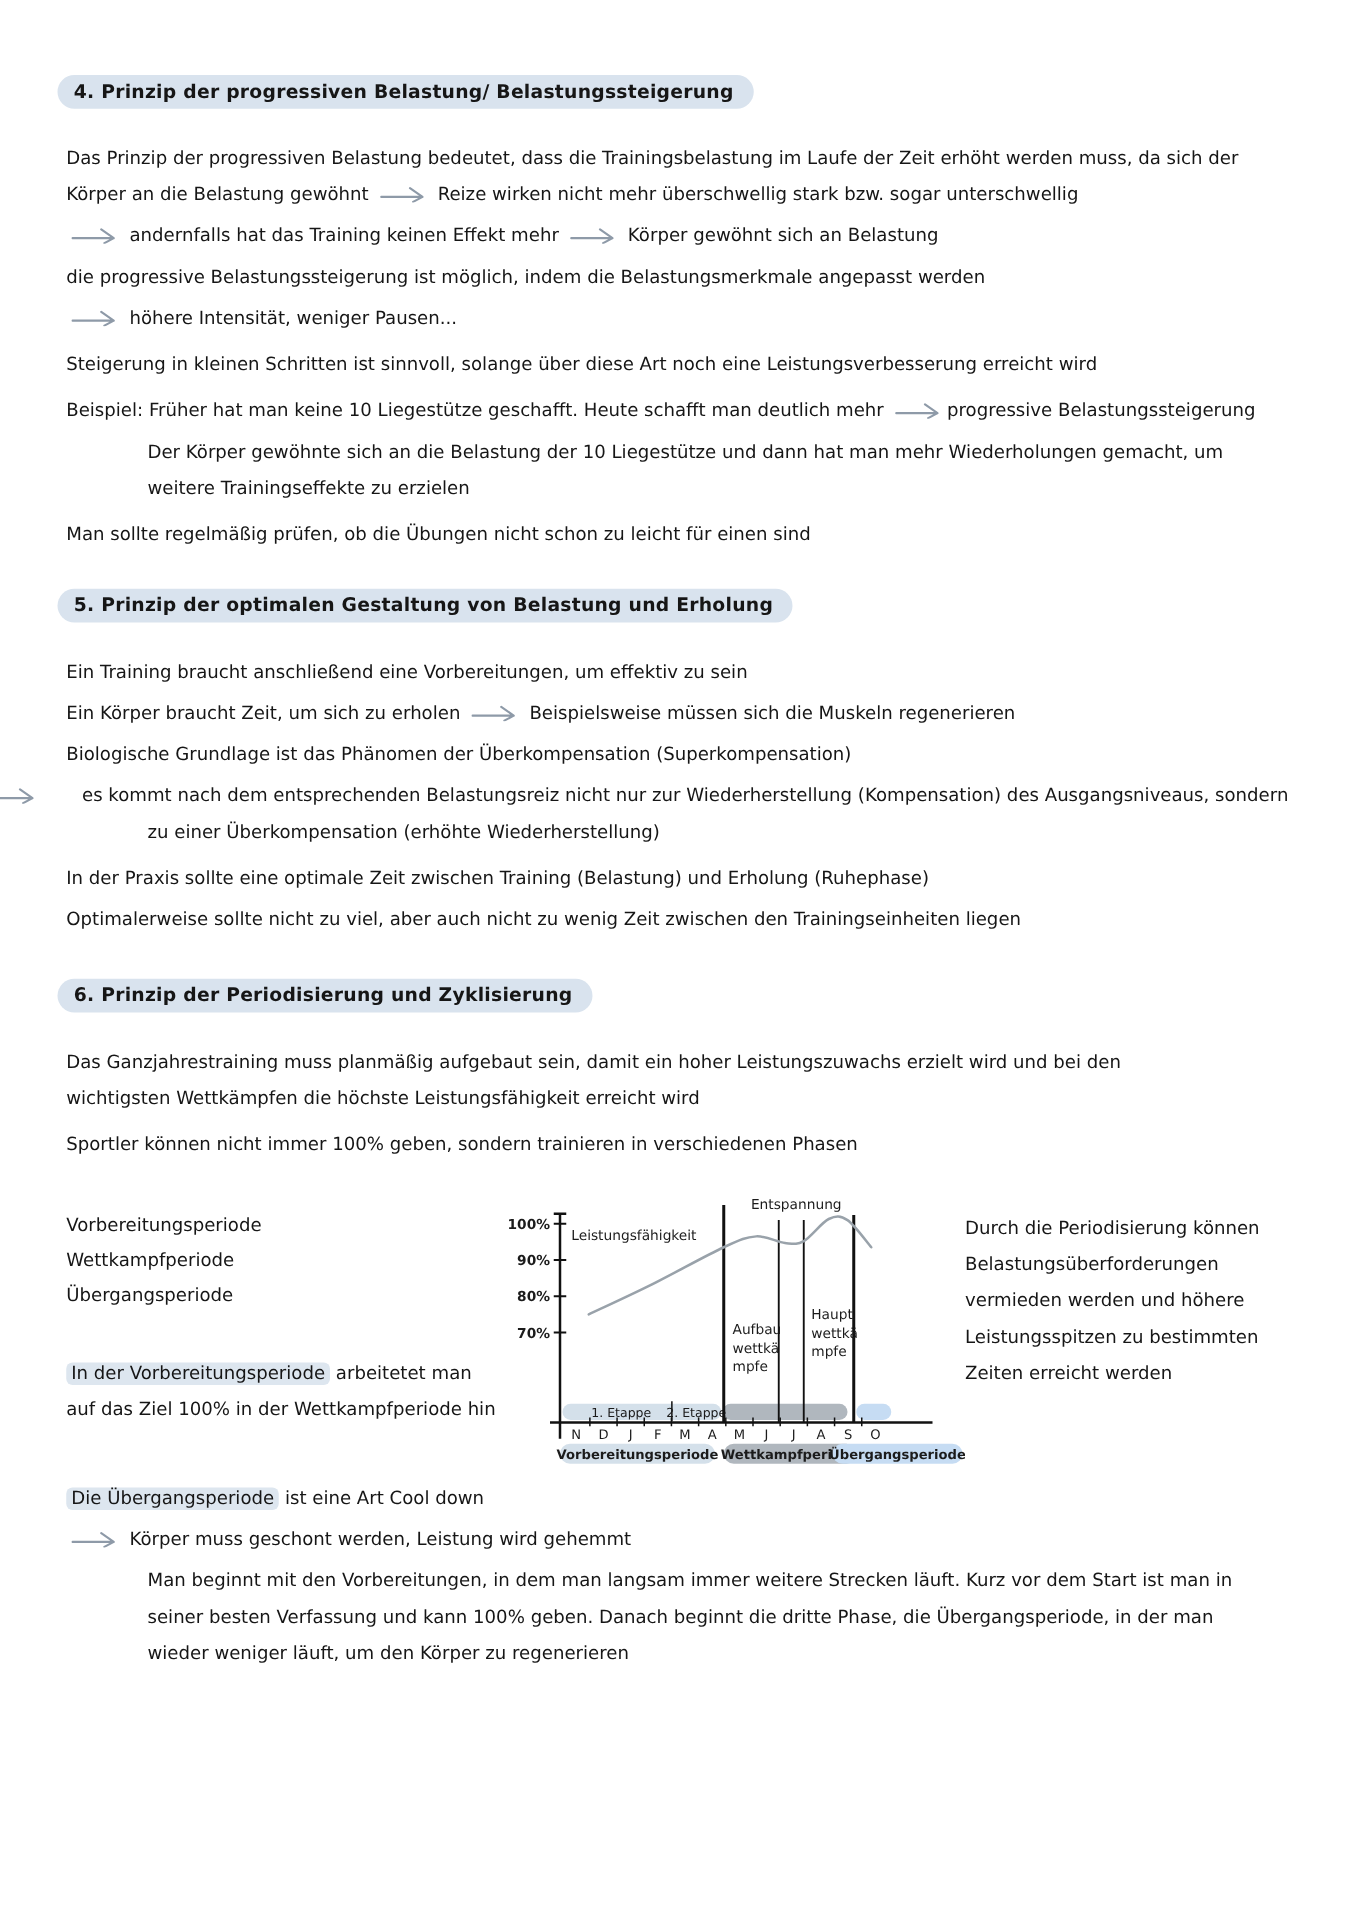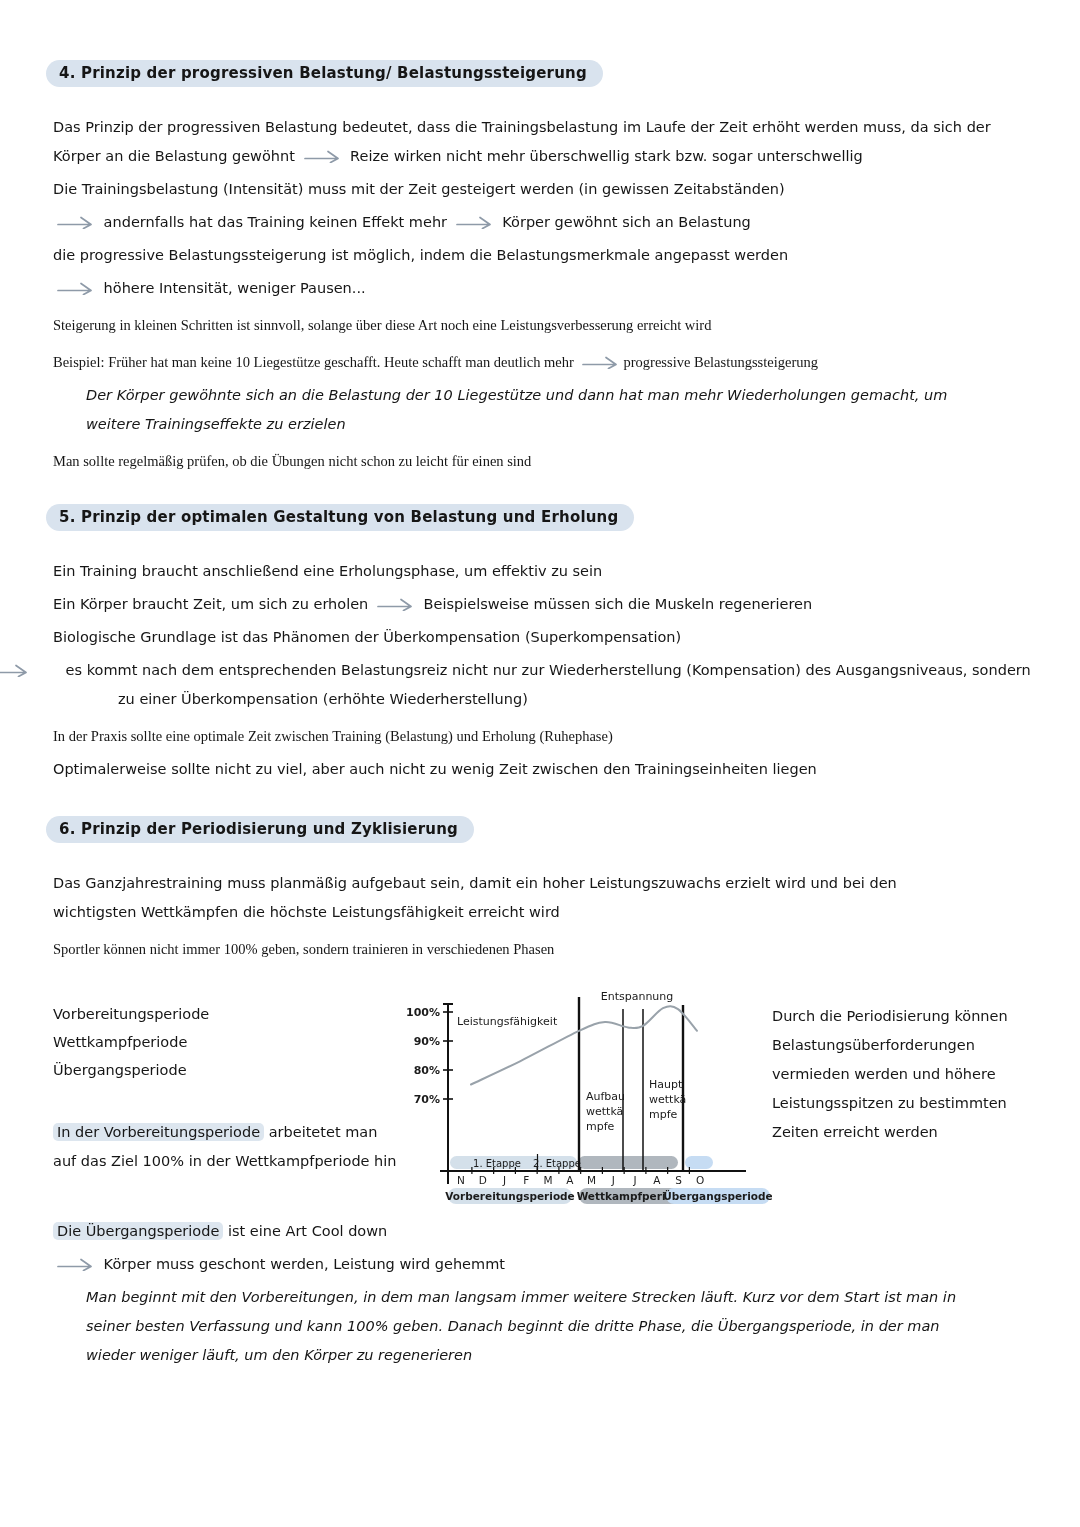--- a/index.html
+++ b/index.html
@@ -24,23 +24,23 @@
     display:inline-block;
     background:var(--heading-bg);
     border-radius:15px;
     padding:4px 16px 5px 13px;
     margin:0 0 26px -7px;
     font-weight:bold;
     font-size:15px;
     letter-spacing:.2px;
   }
   .paras p{margin:0 0 4px 0;line-height:29px;}
-  .paras p.mt{margin-top:8px;font-family:Liberation Serif, serif;}
+  .paras p.mt{margin-top:8px;}
   .paras p.ind1{margin-left:22px;}
-  .paras p.ind2{margin-left:33px;font-style:italic;}
+  .paras p.ind2{margin-left:65px;}
   .paras p.hang{padding-left:65px;text-indent:-65px;}
   .paras p.w915{max-width:915px;}
   .paras p.w905{max-width:905px;}
   .arrow{display:inline-block;vertical-align:-2px;margin:0 4px;line-height:0;}
   .hl{background:var(--hl-bg);border-radius:5px;padding:1px 4px;margin-top:25px;}
   .figure-row{display:flex;align-items:flex-start;margin:18px 0 6px 0;}
   .fig-left{width:347px;flex:0 0 347px;}
   .period-list{margin-top:18px;}
   .period-list div{line-height:28px;}
   .fig-left .paras{margin-top:34px;max-width:350px;}
@@ -53,21 +53,20 @@
 <body>
 
 <div class="page">
 
   <div class="section">
     <div class="pill-heading">4. Prinzip der progressiven Belastung/ Belastungssteigerung</div>
     <div class="paras">
         <p><span>Das Prinzip der progressiven Belastung bedeutet, dass die Trainingsbelastung im Laufe der Zeit erhöht werden muss, da sich der Körper an die Belastung gewöhnt </span><span class="arrow"><svg width="38" height="13" viewBox="0 0 38 13">
               <path d="M1 8.5 H33 M24 1.5 L34 8.5 M26.5 12.5 L34 8.5" stroke="#8e9aa8" stroke-width="1.7" fill="none" stroke-linecap="round" stroke-linejoin="round"></path>
             </svg></span><span> Reize wirken nicht mehr überschwellig stark bzw. sogar unterschwellig</span></p>
-        <p><span>Die Trainingsbelastung (Intensität) muss mit der Zeit gesteigert werden (in gewissen Zeitabständen)</span></p>
         <p><span class="arrow"><svg width="38" height="13" viewBox="0 0 38 13">
               <path d="M1 8.5 H33 M24 1.5 L34 8.5 M26.5 12.5 L34 8.5" stroke="#8e9aa8" stroke-width="1.7" fill="none" stroke-linecap="round" stroke-linejoin="round"></path>
             </svg></span><span> andernfalls hat das Training keinen Effekt mehr </span><span class="arrow"><svg width="38" height="13" viewBox="0 0 38 13">
               <path d="M1 8.5 H33 M24 1.5 L34 8.5 M26.5 12.5 L34 8.5" stroke="#8e9aa8" stroke-width="1.7" fill="none" stroke-linecap="round" stroke-linejoin="round"></path>
             </svg></span><span> Körper gewöhnt sich an Belastung</span></p>
         <p><span>die progressive Belastungssteigerung ist möglich, indem die Belastungsmerkmale angepasst werden</span></p>
         <p><span class="arrow"><svg width="38" height="13" viewBox="0 0 38 13">
               <path d="M1 8.5 H33 M24 1.5 L34 8.5 M26.5 12.5 L34 8.5" stroke="#8e9aa8" stroke-width="1.7" fill="none" stroke-linecap="round" stroke-linejoin="round"></path>
             </svg></span><span> höhere Intensität, weniger Pausen...</span></p>
         <p class="mt"><span>Steigerung in kleinen Schritten ist sinnvoll, solange über diese Art noch eine Leistungsverbesserung erreicht wird</span></p>
@@ -75,21 +74,21 @@
               <path d="M1 8.5 H33 M24 1.5 L34 8.5 M26.5 12.5 L34 8.5" stroke="#8e9aa8" stroke-width="1.7" fill="none" stroke-linecap="round" stroke-linejoin="round"></path>
             </svg></span><span>progressive Belastungssteigerung</span></p>
         <p class="ind2 w905"><span>Der Körper gewöhnte sich an die Belastung der 10 Liegestütze und dann hat man mehr Wiederholungen gemacht, um weitere Trainingseffekte zu erzielen</span></p>
         <p class="mt"><span>Man sollte regelmäßig prüfen, ob die Übungen nicht schon zu leicht für einen sind</span></p>
       </div>
   </div>
 
   <div class="section" style="margin-top:28px;">
     <div class="pill-heading">5. Prinzip der optimalen Gestaltung von Belastung und Erholung</div>
     <div class="paras">
-        <p><span>Ein Training braucht anschließend eine Erholungsphase, um effektiv zu sein</span></p>
+        <p><span>Ein Training braucht anschließend eine Vorbereitungen, um effektiv zu sein</span></p>
         <p><span>Ein Körper braucht Zeit, um sich zu erholen </span><span class="arrow"><svg width="38" height="13" viewBox="0 0 38 13">
               <path d="M1 8.5 H33 M24 1.5 L34 8.5 M26.5 12.5 L34 8.5" stroke="#8e9aa8" stroke-width="1.7" fill="none" stroke-linecap="round" stroke-linejoin="round"></path>
             </svg></span><span> Beispielsweise müssen sich die Muskeln regenerieren</span></p>
         <p><span>Biologische Grundlage ist das Phänomen der Überkompensation (Superkompensation)</span></p>
         <p class="hang"><span class="arrow"><svg width="38" height="13" viewBox="0 0 38 13">
               <path d="M1 8.5 H33 M24 1.5 L34 8.5 M26.5 12.5 L34 8.5" stroke="#8e9aa8" stroke-width="1.7" fill="none" stroke-linecap="round" stroke-linejoin="round"></path>
             </svg></span><span> es kommt nach dem entsprechenden Belastungsreiz nicht nur zur Wiederherstellung (Kompensation) des Ausgangsniveaus, sondern zu einer Überkompensation (erhöhte Wiederherstellung)</span></p>
         <p class="mt"><span>In der Praxis sollte eine optimale Zeit zwischen Training (Belastung) und Erholung (Ruhephase)</span></p>
         <p><span>Optimalerweise sollte nicht zu viel, aber auch nicht zu wenig Zeit zwischen den Trainingseinheiten liegen</span></p>
       </div>

